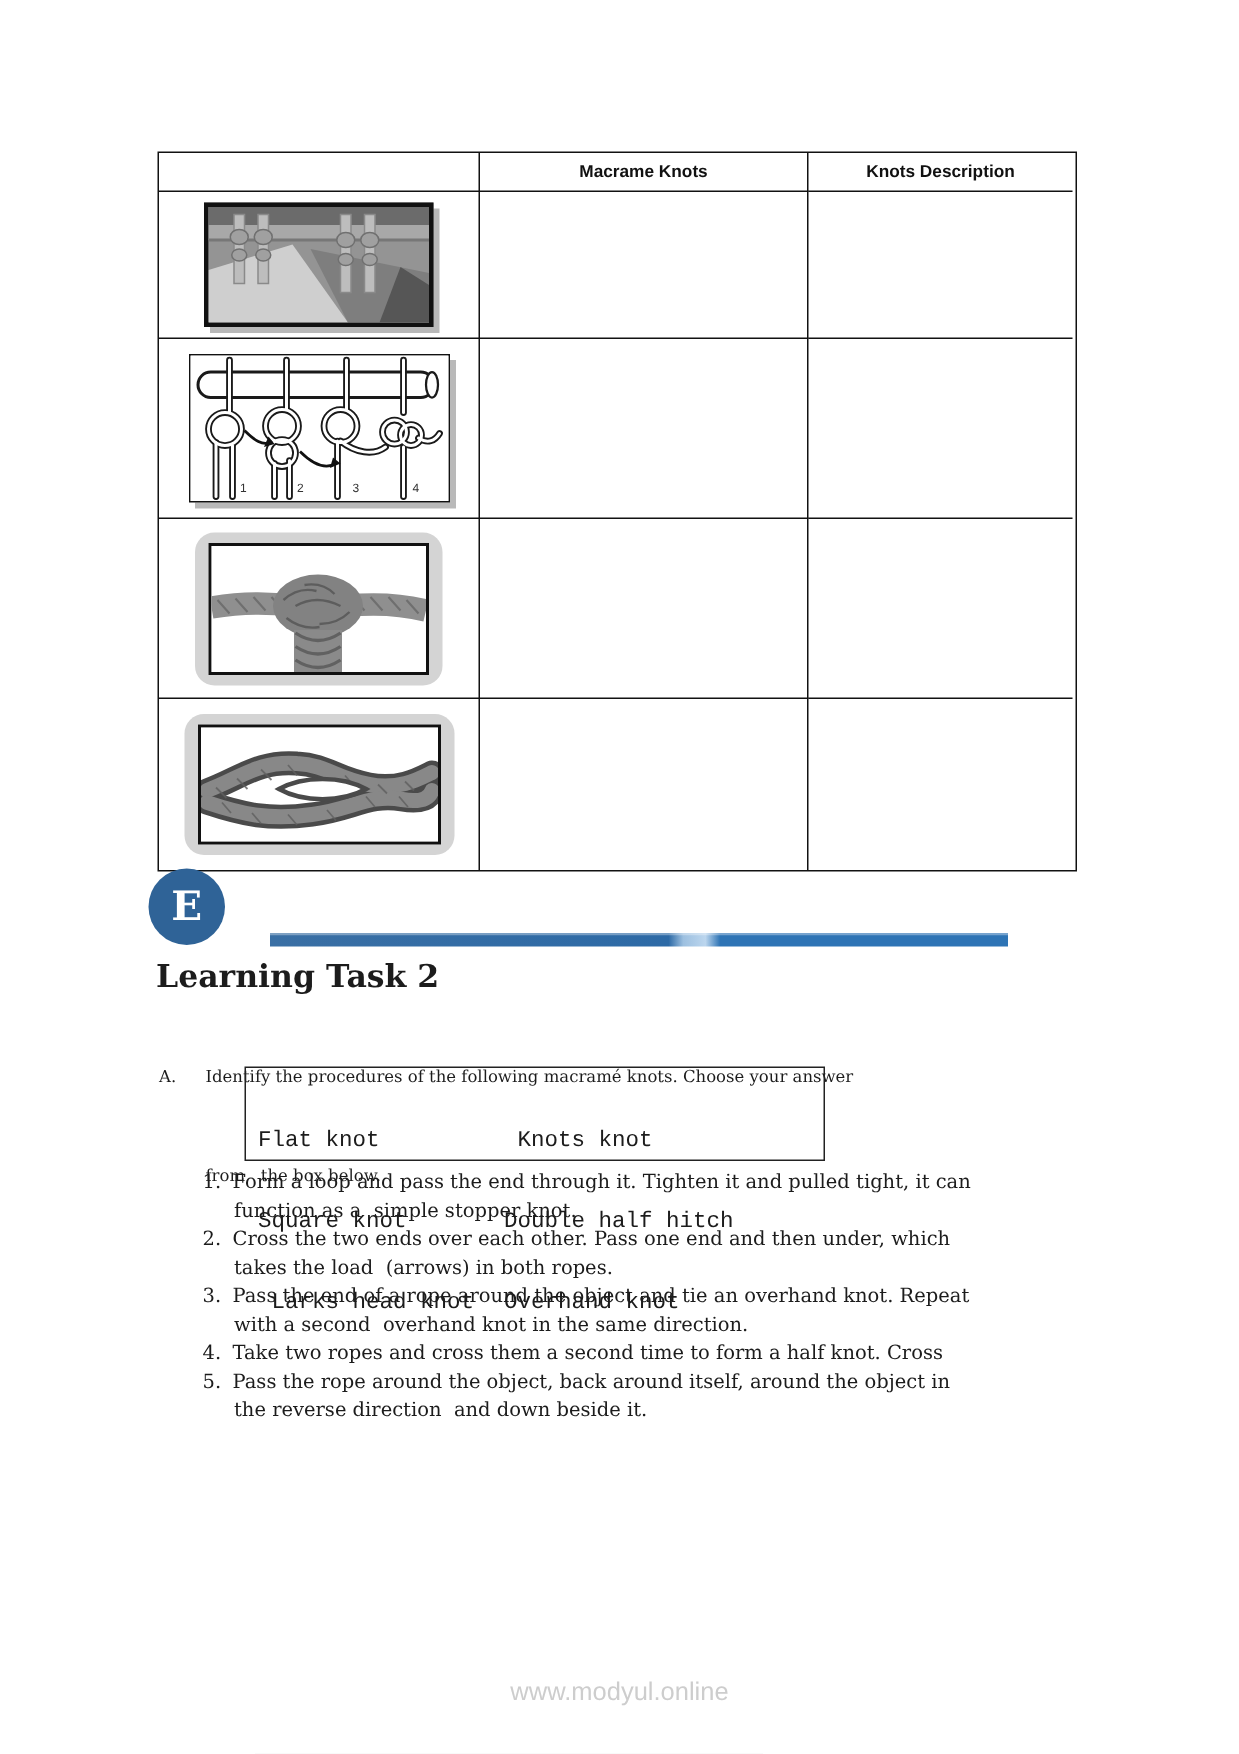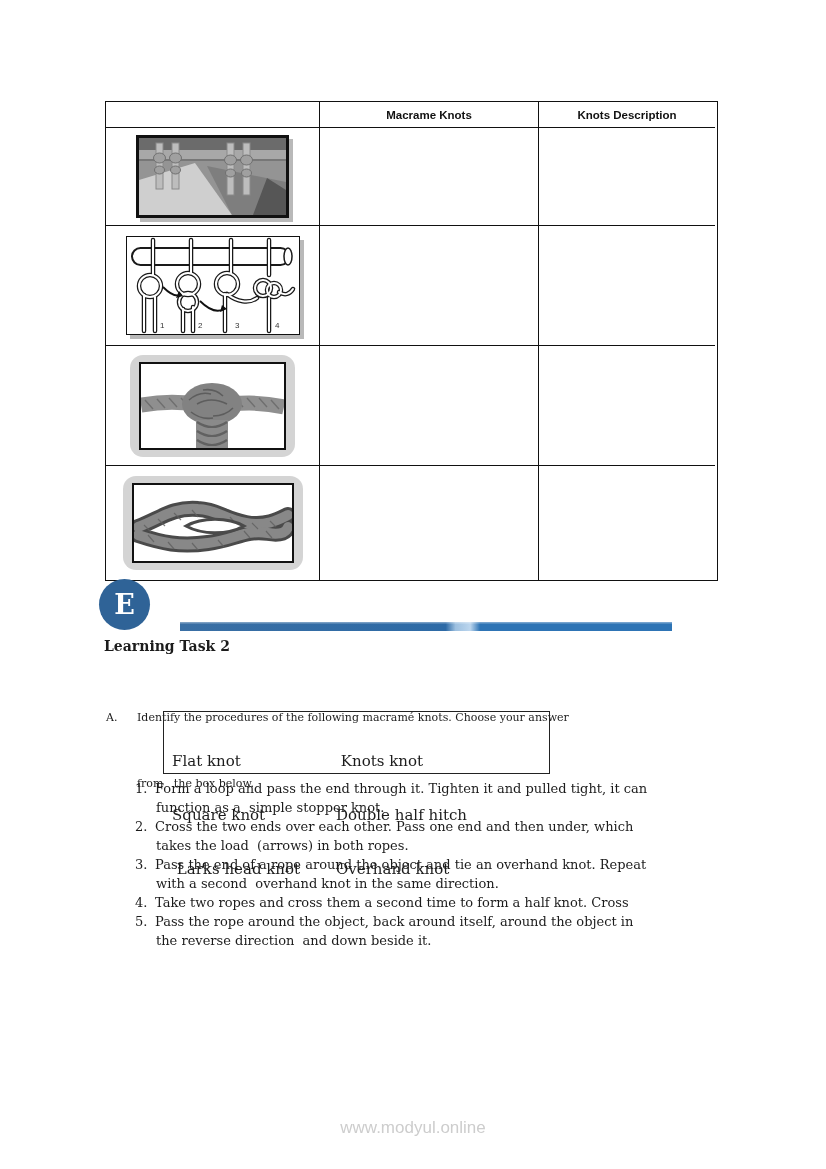--- a/index.html
+++ b/index.html
@@ -37,30 +37,30 @@
     display:flex; align-items:center; justify-content:center;
     font-family:"DejaVu Serif", serif; font-weight:bold; font-size:27px; color:#ffffff;
   }
   .accent-bar {
     position:absolute; left:180px; top:622px; width:492px; height:9px;
     background:linear-gradient(90deg,#3a6fa4 0%,#2d6aa6 54%,#9dc0e0 56%,#bcd6ee 59%,#2e74b5 61%,#2e74b5 100%);
     box-shadow:inset 0 1.5px 0 rgba(255,255,255,0.35);
   }
 
   
-  .lt-title { position:absolute; left:104px; top:638px; font-weight:bold; font-size:14px; }
+  .lt-title { position:absolute; left:104px; top:638px; font-weight:bold; font-size:21px; }
   .instruction { position:absolute; left:106px; top:663px; font-size:11px; line-height:22px; white-space:pre; }
   .instruction .a-label { display:inline-block; width:31px; }
   .instruction .ind { padding-left:31px; }
 
   .word-box {
     position:absolute; left:163px; top:711px; width:387px; height:63px;
     border:1.6px solid #222; font-size:15px; line-height:18px; padding-top:4px;
   }
-  .word-box .col { position:absolute; top:4px; white-space:pre; }
+  .word-box .col { position:absolute; top:4px; white-space:pre;font-family:Liberation Mono, monospace; }
   .word-box .col.left  { left:8px; }
   .word-box .col.right { left:172px; }
 
   .num-list { position:absolute; left:135px; top:779px; width:600px; font-size:13px; line-height:19px; }
   .li { margin-bottom:0px; }
   .li .l1 { white-space:pre; }
   .li .l1 .num { display:inline-block; min-width:20px; }
   .li .l2 { white-space:pre; padding-left:21px; }
 
   .watermark {

